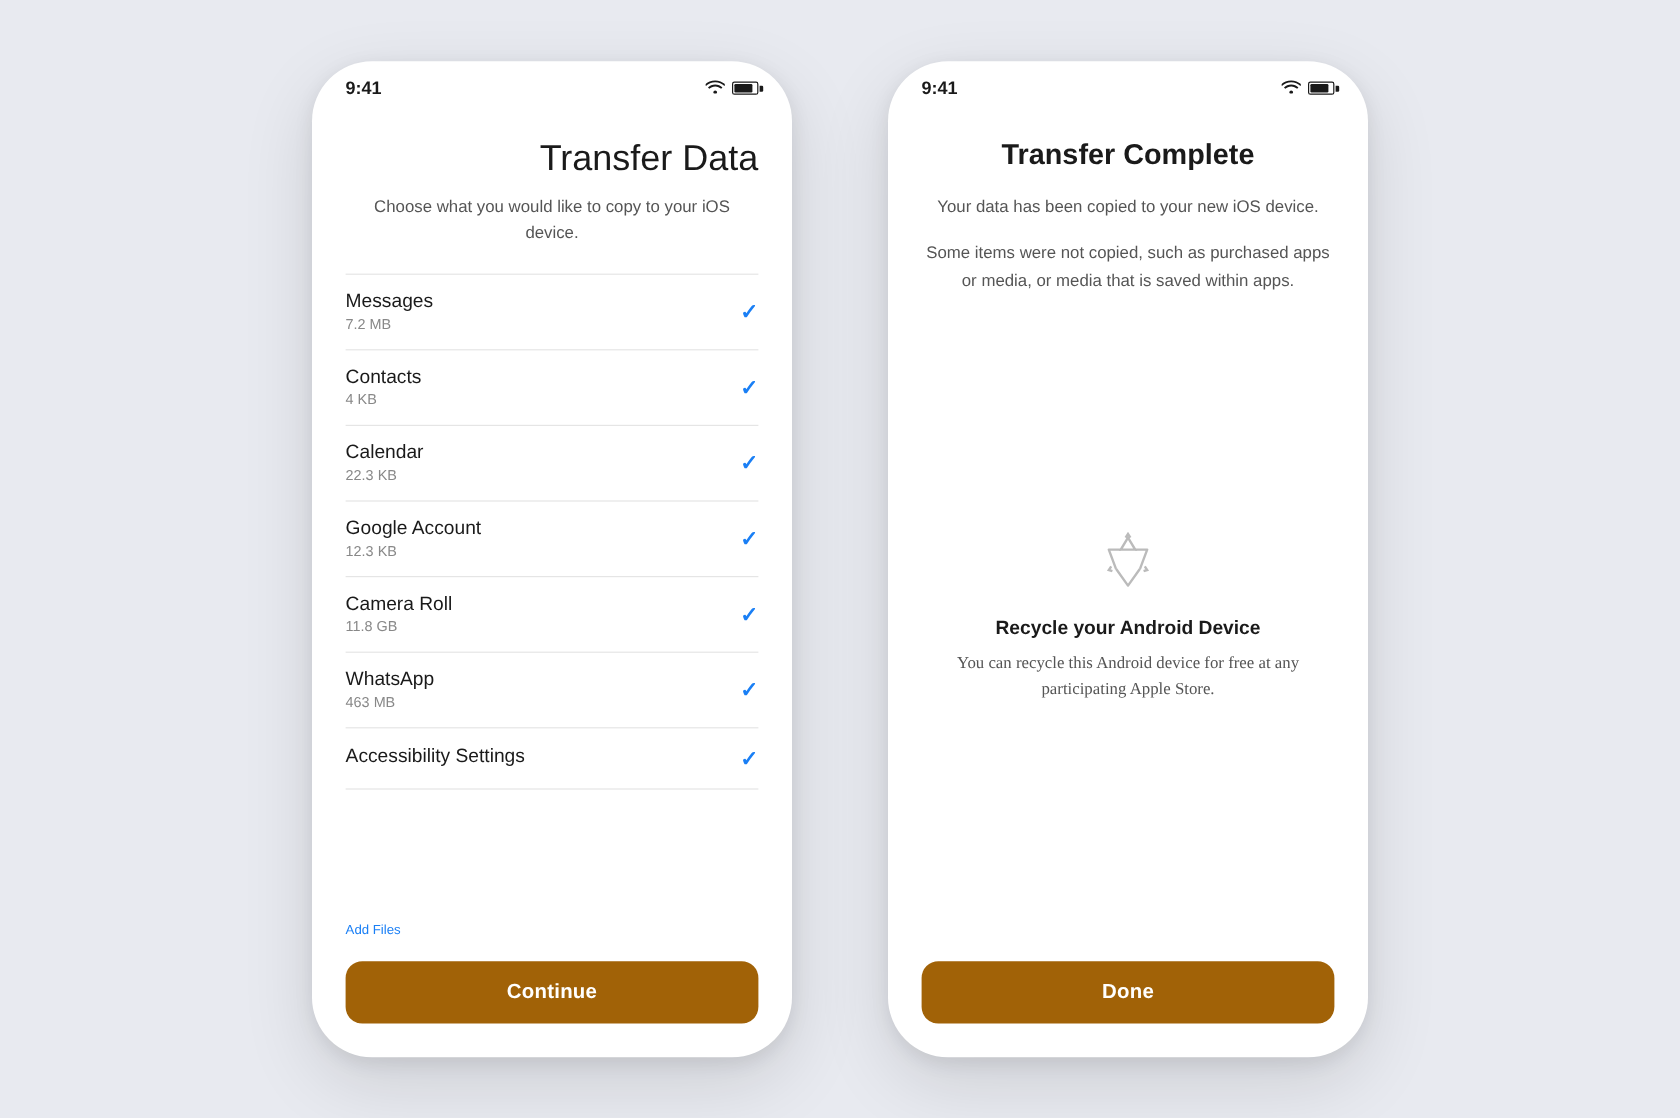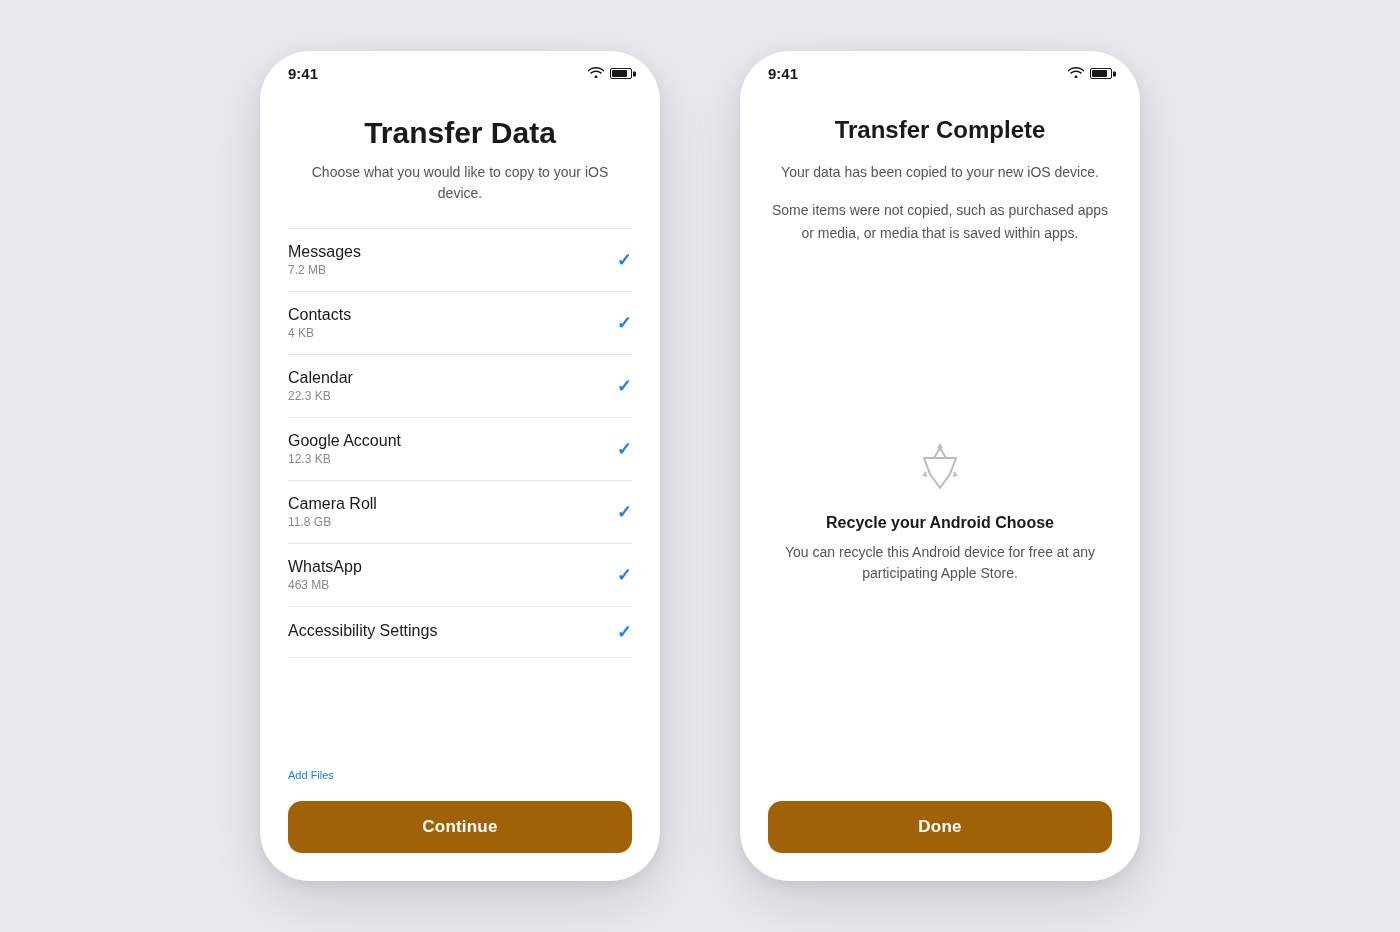--- a/index.html
+++ b/index.html
@@ -100,23 +100,23 @@
       flex: 1;
       display: flex;
       flex-direction: column;
       padding: 10px 28px 28px;
       overflow: hidden;
     }
 
     
     .transfer-title {
       font-size: 30px;
-      font-weight: 700;
-      color: #1a1a1a;
-      text-align: center;
+      font-weight: 400;
+      color: #1a1a1a;
+      text-align: right;
       margin-bottom: 12px;
       margin-top: 16px;
     }
 
     .transfer-subtitle {
       font-size: 14px;
       color: #555;
       text-align: center;
       line-height: 1.5;
       margin-bottom: 24px;
@@ -230,20 +230,21 @@
       color: #1a1a1a;
       text-align: center;
       margin-bottom: 10px;
     }
 
     .recycle-desc {
       font-size: 14px;
       color: #555;
       text-align: center;
       line-height: 1.5;
+      font-family: Liberation Serif, serif;
     }
 
     .done-button-wrapper {
       padding-top: 20px;
       text-decoration: underline;
     }
   </style>
 </head>
 <body>
 
@@ -359,21 +360,21 @@
             <path d="M28 8L34 18H22L28 8Z" stroke="#bbb" stroke-width="2" fill="none"></path>
             <path d="M34 18L44 18L38 34" stroke="#bbb" stroke-width="2" fill="none" stroke-linejoin="round"></path>
             <path d="M22 18L12 18L18 34" stroke="#bbb" stroke-width="2" fill="none" stroke-linejoin="round"></path>
             <path d="M38 34L28 48L18 34" stroke="#bbb" stroke-width="2" fill="none" stroke-linejoin="round"></path>
 
             <polyline points="26,8 28,5 30,8" stroke="#bbb" stroke-width="2" fill="none"></polyline>
             <polyline points="42,32 44,35 41,36" stroke="#bbb" stroke-width="2" fill="none"></polyline>
             <polyline points="15,36 12,35 14,32" stroke="#bbb" stroke-width="2" fill="none"></polyline>
           </svg>
         </div>
-        <div class="recycle-title">Recycle your Android Choose</div>
+        <div class="recycle-title">Recycle your Android Device</div>
         <div class="recycle-desc">You can recycle this Android device for free at any participating Apple Store.</div>
       </div>
 
       <div class="done-button-wrapper">
         <button class="primary-button">Done</button>
       </div>
     </div>
   </div>
 
 </div>

